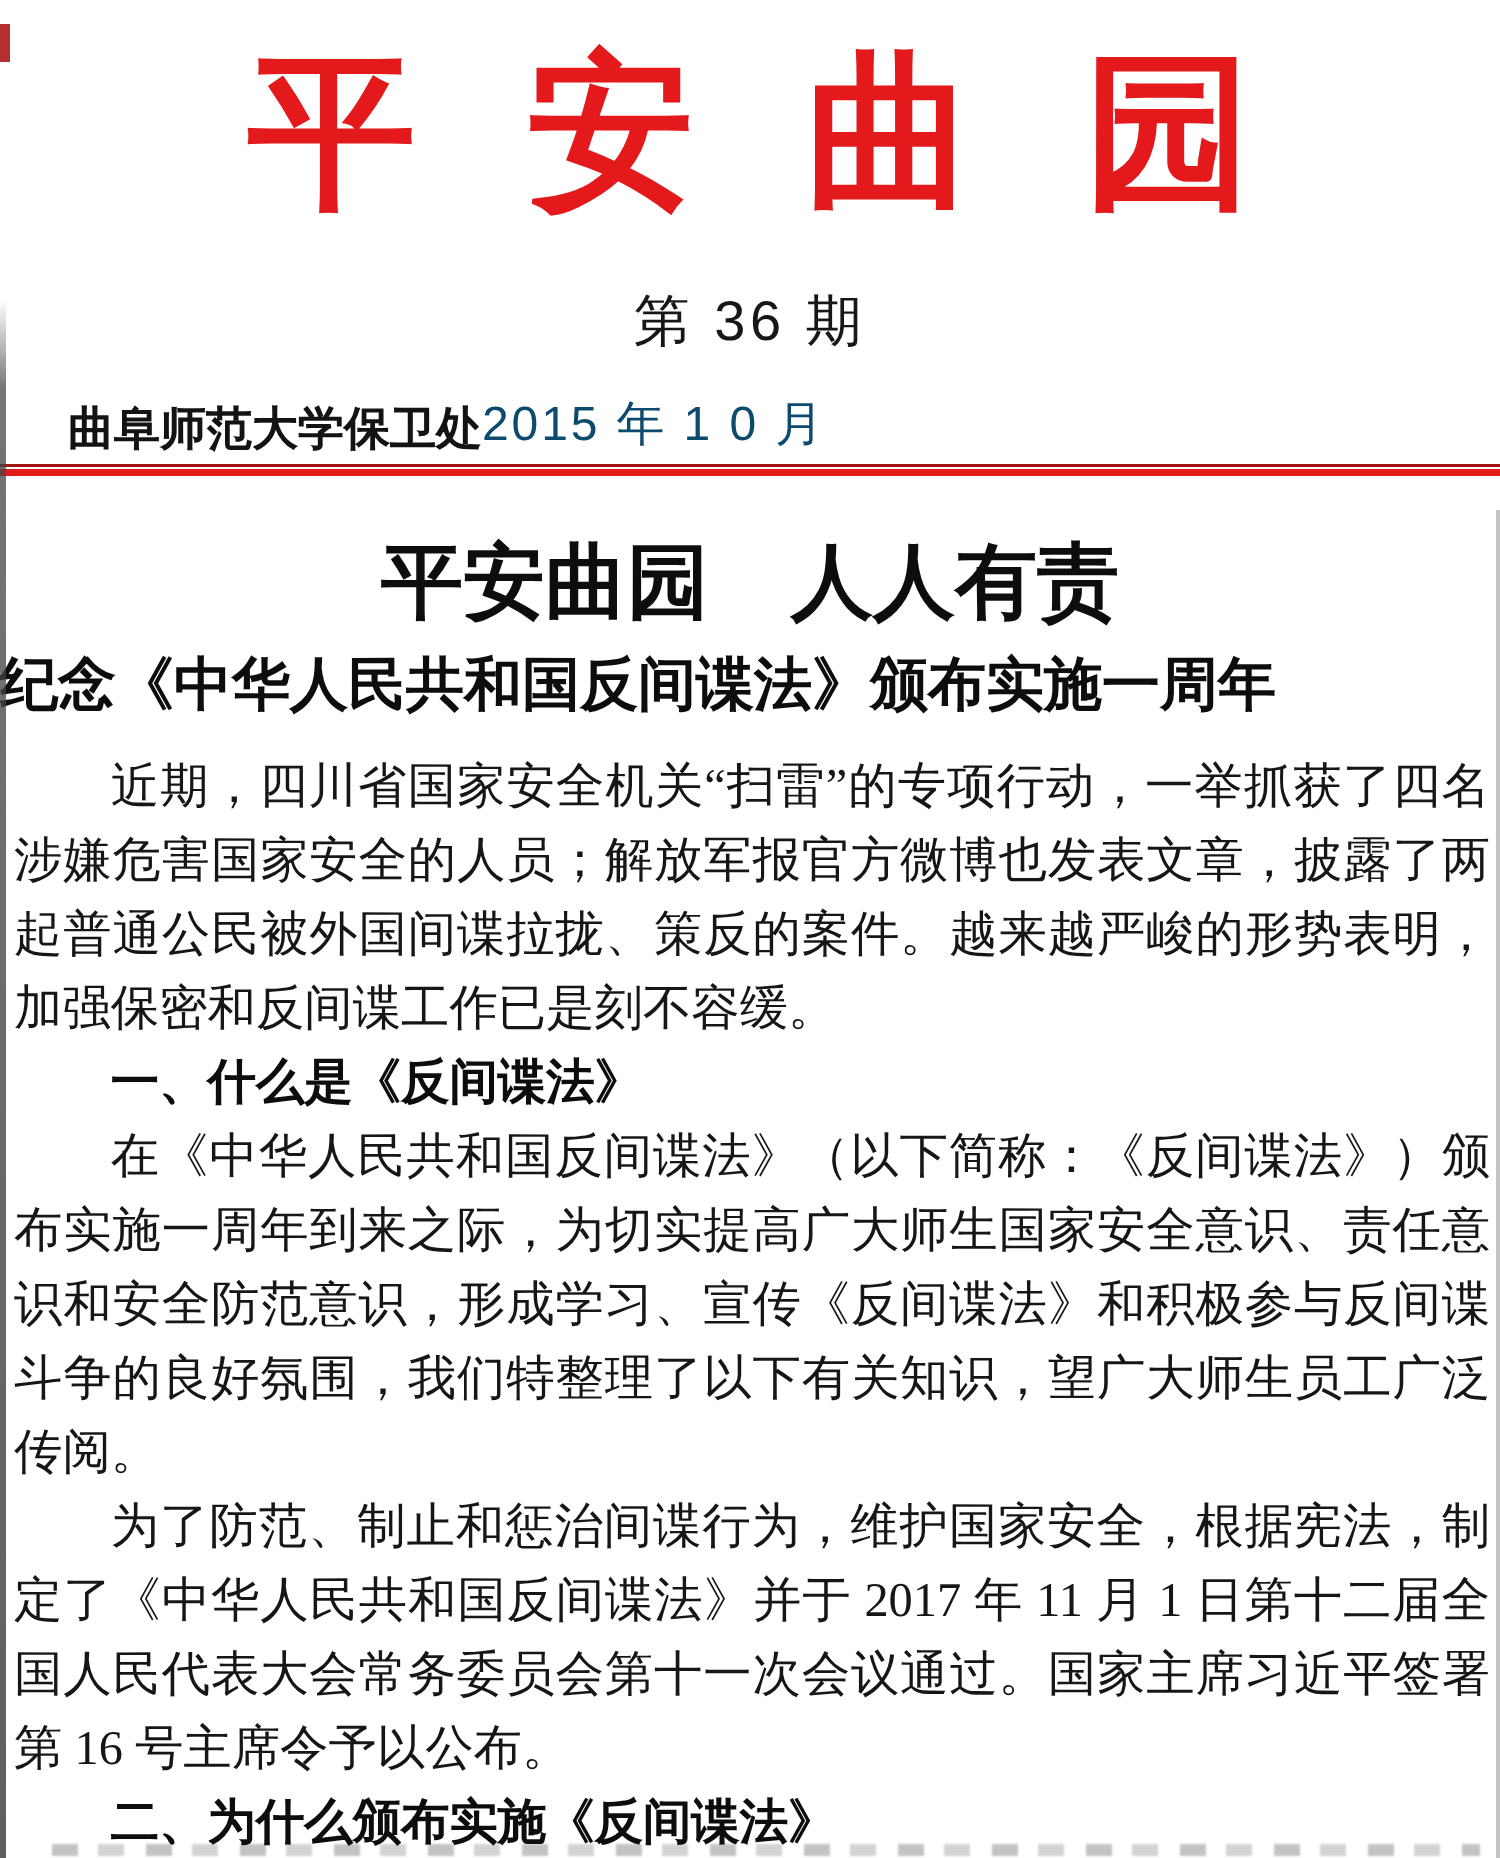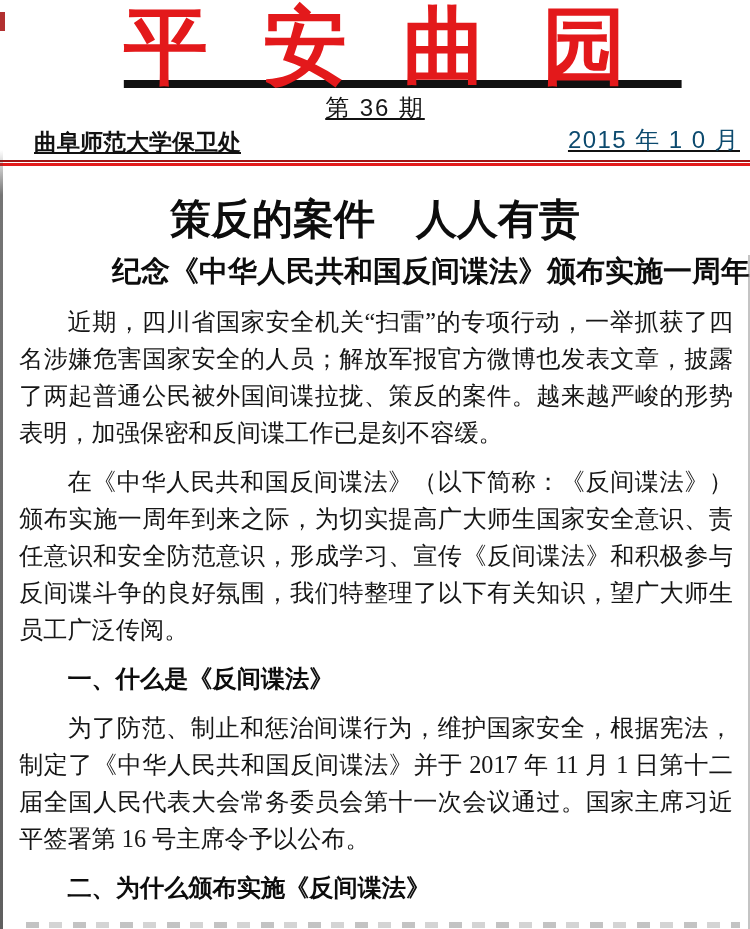--- a/index.html
+++ b/index.html
@@ -15,42 +15,42 @@
   
   .edge-left{position:absolute;left:0;top:150px;bottom:0;width:3px;
     background:linear-gradient(to bottom, rgba(60,60,60,0), rgba(70,70,70,.75) 45px, rgba(55,55,55,.8));z-index:5;}
   .edge-right{position:absolute;right:0;top:255px;bottom:0;width:2px;background:rgba(125,125,125,.45);z-index:5;}
   .edge-mark{position:absolute;left:0;top:12px;width:5px;height:19px;background:#b23030;z-index:5;}
   .cutoff{position:absolute;left:26px;right:10px;bottom:1px;height:6px;
     background:repeating-linear-gradient(90deg, rgba(40,40,40,.28) 0 13px, rgba(0,0,0,0) 13px 23px, rgba(40,40,40,.2) 23px 36px, rgba(0,0,0,0) 36px 47px);
     filter:blur(.4px);z-index:4;}
 
   
-  .masthead{text-decoration:underline;}
+  .masthead{padding-top:20px;}
   .m-title{text-align:center;font-weight:700;font-size:84px;line-height:1.1;
     color:#e3191b; font-family:"Liberation Sans", sans-serif;}
   .m-title-text{letter-spacing:.66em;margin-right:-.66em;}
-  .m-issue{text-align:center;font-size:24px;font-weight:500;letter-spacing:.08em;color:#171717;}
-  .m-orgrow{position:relative;display:flex;align-items:flex-end;justify-content:space-between;}
+  .m-issue{margin-top:30px;text-align:center;font-size:28px;font-weight:500;letter-spacing:.08em;color:#171717;}
+  .m-orgrow{position:relative;margin-top:16px;display:flex;align-items:flex-end;}
   .m-org{line-height:27px;font-weight:600;font-size:23px;color:#131313;}
   .m-org1{padding-left:34px;}
   .m-org2{padding-left:2px;}
   .m-date{font-size:24px;font-weight:500;padding-right:10px;letter-spacing:.06em;color:#0c4a6e;}
   .m-rule{margin-top:4px;height:6px;
     background:linear-gradient(to bottom, #a01414 0, #a01414 1.5px, #ffffff 1.5px, #ffffff 2.5px, #e31b1b 2.5px, #e31b1b 6px);}
 
   
   .headline{margin:30px 0 0 0;text-align:center;font-size:41px;font-weight:700;line-height:1.15;color:#0d0d0d;
     font-family:"Liberation Sans", sans-serif;}
-  .subtitle{margin:10px 0 0 0;text-align:right;font-size:29px;font-weight:700;line-height:1.2;color:#0d0d0d;
+  .subtitle{margin:10px 0 0 0;text-align:left;font-size:29px;font-weight:700;line-height:1.2;color:#0d0d0d;
     font-family:"Liberation Sans", sans-serif;}
   .bodytext{margin:15px 5px 0 7px;
     font-family:"Liberation Serif", serif;
     font-size:24.2px;line-height:37px;text-align:justify;color:#161616;}
-  .para{margin:12px;text-indent:2em;}
+  .para{margin:0;text-indent:2em;}
   .para.heading{font-family:"Liberation Sans", sans-serif;font-weight:700;color:#0d0d0d;}
 </style>
 </head>
 <body>
 
 <div class="page">
 
   <div class="edge-mark"></div>
   <div class="edge-left"></div>
   <div class="edge-right"></div>
@@ -63,26 +63,26 @@
     <div class="m-orgrow">
       <div class="m-org">
         <div class="m-org1">曲阜师范大学保卫处</div>
       </div>
       <div class="m-date">2015 年 1 0 月</div>
     </div>
     <div class="m-rule"></div>
   </header>
 
   <main class="article">
-    <h1 class="headline">策反的案件　人人有责</h1>
+    <h1 class="headline">平安曲园　人人有责</h1>
     <h2 class="subtitle">纪念《中华人民共和国反间谍法》颁布实施一周年</h2>
     <div class="bodytext">
       <p class="para">近期，四川省国家安全机关“扫雷”的专项行动，一举抓获了四名涉嫌危害国家安全的人员；解放军报官方微博也发表文章，披露了两起普通公民被外国间谍拉拢、策反的案件。越来越严峻的形势表明，加强保密和反间谍工作已是刻不容缓。</p>
+      <p class="para heading">一、什么是《反间谍法》</p>
       <p class="para">在《中华人民共和国反间谍法》（以下简称：《反间谍法》）颁布实施一周年到来之际，为切实提高广大师生国家安全意识、责任意识和安全防范意识，形成学习、宣传《反间谍法》和积极参与反间谍斗争的良好氛围，我们特整理了以下有关知识，望广大师生员工广泛传阅。</p>
-      <p class="para heading">一、什么是《反间谍法》</p>
       <p class="para">为了防范、制止和惩治间谍行为，维护国家安全，根据宪法，制定了《中华人民共和国反间谍法》并于 2017 年 11 月 1 日第十二届全国人民代表大会常务委员会第十一次会议通过。国家主席习近平签署第 16 号主席令予以公布。</p>
       <p class="para heading">二、为什么颁布实施《反间谍法》</p>
 
     </div>
   </main>
 
   <div class="cutoff"></div>
 </div>
 
 </body></html>

